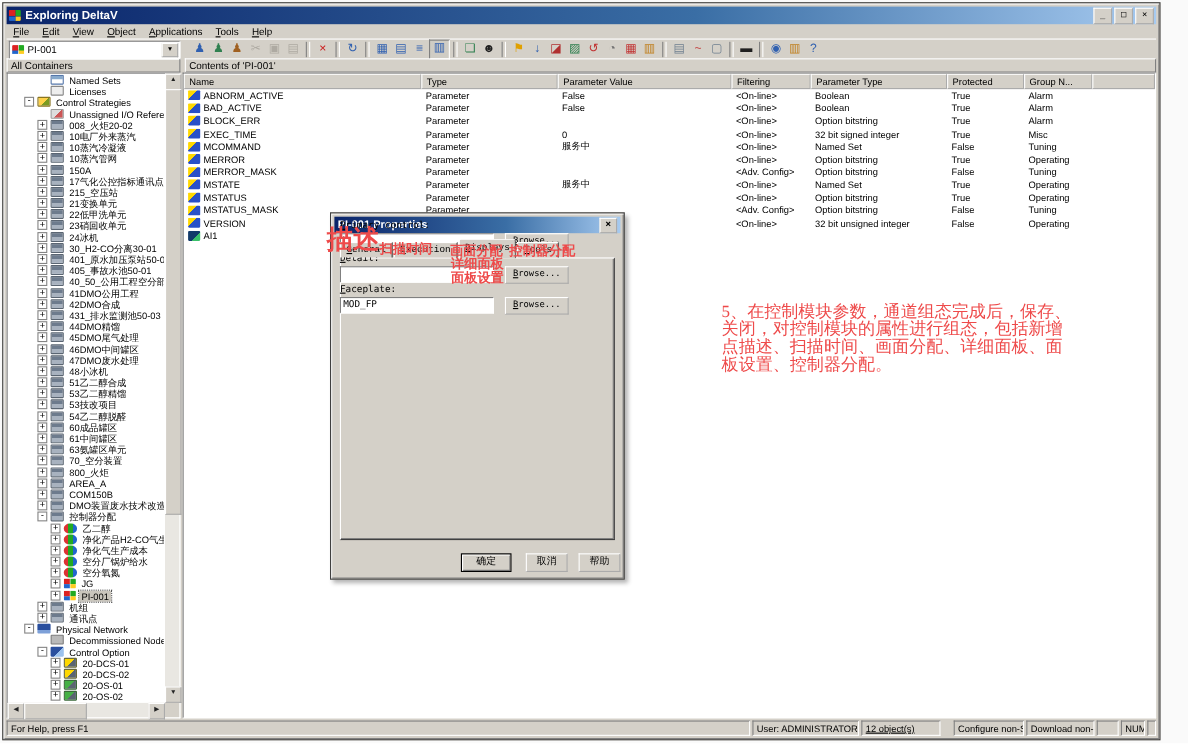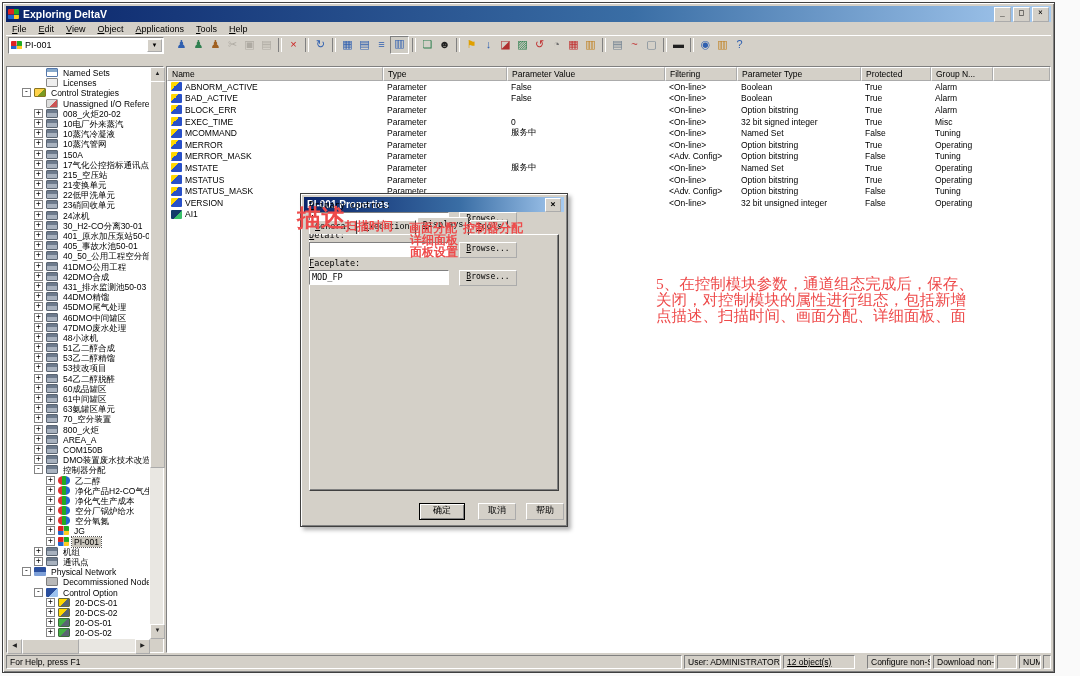--- a/index.html
+++ b/index.html
@@ -191,20 +191,24 @@
           <span class="tb-icon" style="color: rgb(112, 128, 144);">▢</span>
           <span class="tb-sep"></span>
           <span class="tb-icon" style="color: rgb(32, 32, 32);">▬</span>
           <span class="tb-sep"></span>
           <span class="tb-icon" style="color: rgb(48, 96, 176);">◉</span>
           <span class="tb-icon" style="color: rgb(192, 128, 32);">▥</span>
           <span class="tb-icon" style="color: rgb(48, 96, 176);">?</span>
         </div>
     </div>
 
+    <div class="pane-headers">
+      <div class="pane-h-left">All Containers</div>
+      <div class="pane-h-right">Contents of 'PI-001'</div>
+    </div>
 
     <div class="main-left">
       <div class="tree">
 
       <div class="trow" style="padding-left: 26px;">
             <span class="exp" style="visibility: hidden;"></span>
             <span class="ticon named-sets-icon"></span>
             <span class="tlabel">Named Sets</span>
           </div>
           <div class="trow" style="padding-left: 26px;">
@@ -729,14 +733,15 @@
       <div class="note" style="left: 409px; top: 222px; font-size: 12px;">画面分配</div>
       <div class="note" style="left: 463px; top: 222px; font-size: 12px;">控制器分配</div>
       <div class="note" style="left: 410px; top: 234px; font-size: 12px;">详细面板</div>
       <div class="note" style="left: 410px; top: 246px; font-size: 12px;">面板设置</div>
     </div>
   <div class="side-note">
 
   <div>5、在控制模块参数，通道组态完成后，保存、</div>
       <div>关闭，对控制模块的属性进行组态，包括新增</div>
       <div>点描述、扫描时间、画面分配、详细面板、面</div>
+      <div>板设置、控制器分配。</div>
     </div>
 </div>
 
 </body></html>

